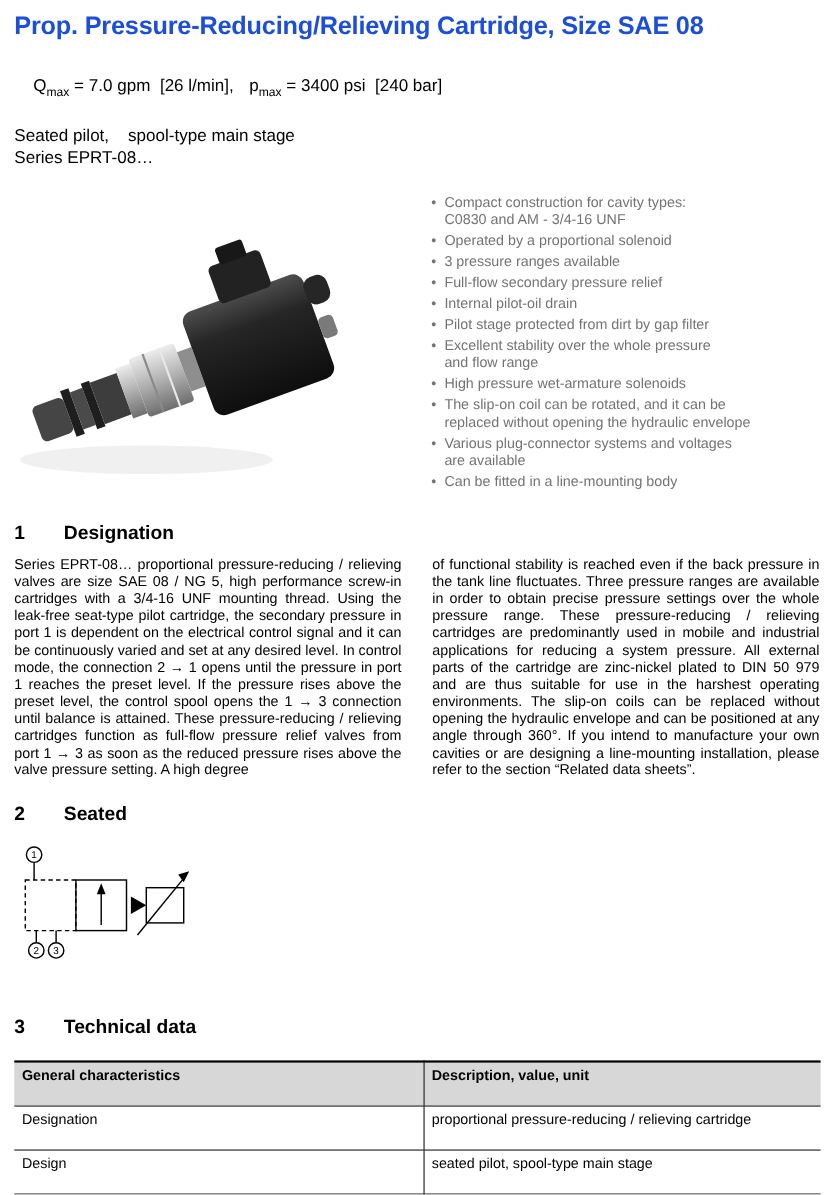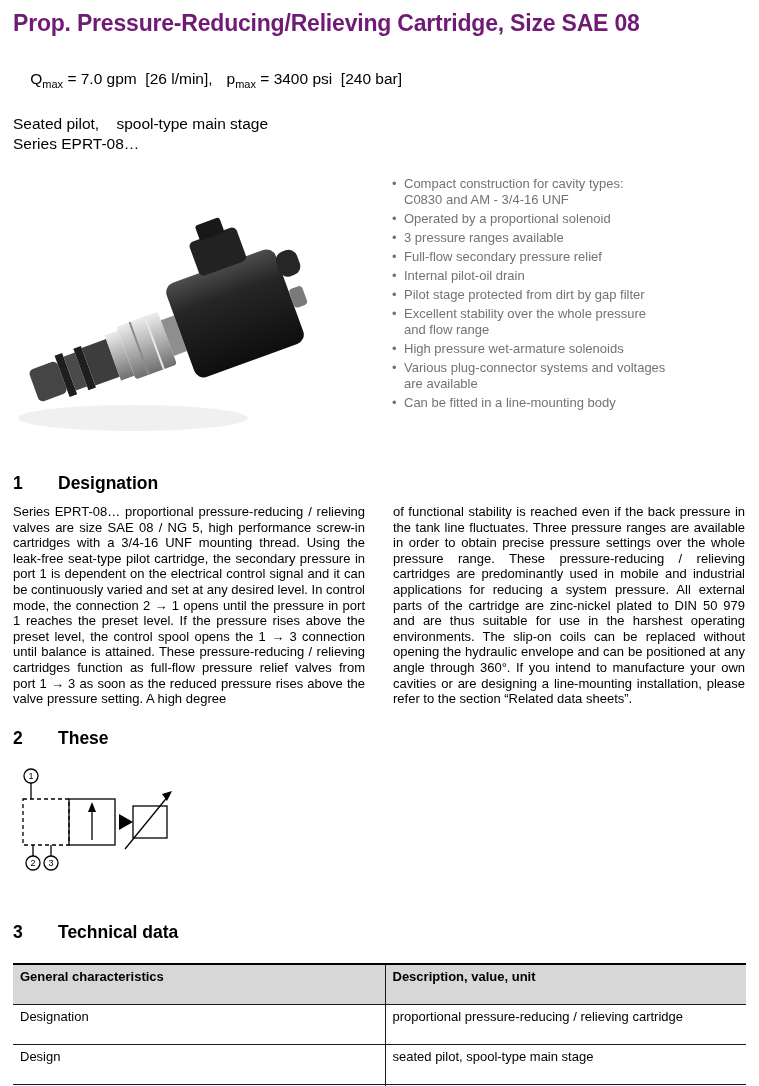--- a/index.html
+++ b/index.html
@@ -4,21 +4,21 @@
 <style>
   * { margin:0; padding:0; box-sizing:border-box; }
   html,body { background:#fff; }
   body {
     width:759px; height:1086px; overflow:hidden;
     color:#111; font-family:"Liberation Sans", sans-serif;
     position:relative;
   }
   .page { padding:6px 13px 0 13px; }
 
-  .title { font-size:23px; font-weight:bold; letter-spacing:-0.2px; margin:4px 0 12px 0; color:#701a75; }
+  .title { font-size:23px; font-weight:bold; letter-spacing:-0.2px; margin:4px 0 12px 0; color:#1d4ed8; }
 
   .specline { font-size:15.5px; line-height:20px; white-space:pre; color:#000; }
   .specline sub { font-size:11px; }
   .pspec { margin-left:14px; }
   .subline { font-size:15.5px; line-height:20px; white-space:pre; color:#000; }
 
   .hero { display:flex; margin-top:12px; }
   .hero-left { width:378px; }
   .hero-right { width:355px; padding-top:10px; }
 
@@ -106,39 +106,41 @@
       <div class="feature">Compact construction for cavity types:
 C0830 and AM - 3/4-16 UNF</div>
       <div class="feature">Operated by a proportional solenoid</div>
       <div class="feature">3 pressure ranges available</div>
       <div class="feature">Full-flow secondary pressure relief</div>
       <div class="feature">Internal pilot-oil drain</div>
       <div class="feature">Pilot stage protected from dirt by gap filter</div>
       <div class="feature">Excellent stability over the whole pressure
 and flow range</div>
       <div class="feature">High pressure wet-armature solenoids</div>
+      <div class="feature">The slip-on coil can be rotated, and it can be
+replaced without opening the hydraulic envelope</div>
       <div class="feature">Various plug-connector systems and voltages
 are available</div>
       <div class="feature">Can be fitted in a line-mounting body</div>
     </div>
   </div>
 
   <div class="section-head head-desc">
     <span class="section-num">1</span>
     <span>Designation</span>
   </div>
 
   <div class="cols">
     <div class="col">Series EPRT-08… proportional pressure-reducing / relieving valves are size SAE 08 / NG 5, high performance screw-in cartridges with a 3/4-16 UNF mounting thread. Using the leak-free seat-type pilot cartridge, the secondary pressure in port 1 is dependent on the electrical control signal and it can be continuously varied and set at any desired level. In control mode, the connection 2 → 1 opens until the pressure in port 1 reaches the preset level. If the pressure rises above the preset level, the control spool opens the 1 → 3 connection until balance is attained. These pressure-reducing / relieving cartridges function as full-flow pressure relief valves from port 1 → 3 as soon as the reduced pressure rises above the valve pressure setting. A high degree</div>
     <div class="col">of functional stability is reached even if the back pressure in the tank line fluctuates. Three pressure ranges are available in order to obtain precise pressure settings over the whole pressure range. These pressure-reducing / relieving cartridges are predominantly used in mobile and industrial applications for reducing a system pressure. All external parts of the cartridge are zinc-nickel plated to DIN 50 979 and are thus suitable for use in the harshest operating environments. The slip-on coils can be replaced without opening the hydraulic envelope and can be positioned at any angle through 360°. If you intend to manufacture your own cavities or are designing a line-mounting installation, please refer to the section “Related data sheets”.</div>
   </div>
 
   <div class="section-head head-symbol">
     <span class="section-num">2</span>
-    <span>These</span>
+    <span>Seated</span>
   </div>
 
   <div class="symbol-wrap">
     <svg width="170" height="118" viewBox="0 0 170 118" aria-hidden="true">
       <g fill="none" stroke="#000" stroke-width="1.3">
         <circle cx="14" cy="11" r="7"></circle>
         <line x1="14" y1="18" x2="14" y2="34"></line>
         <rect x="6" y="34" width="46" height="46" stroke-dasharray="4 3"></rect>
         <rect x="52" y="34" width="46" height="46"></rect>
         <line x1="75" y1="75" x2="75" y2="43"></line>

